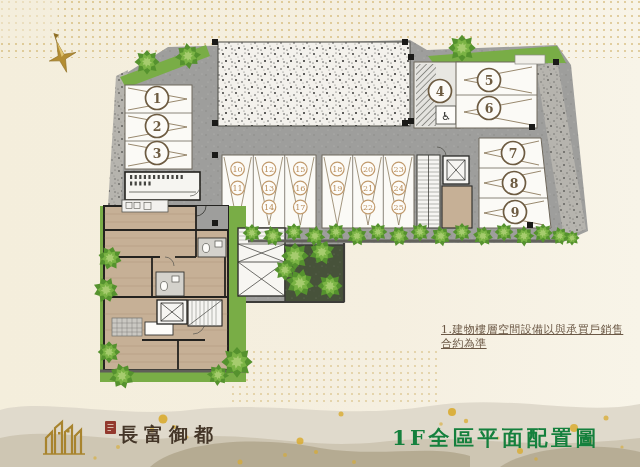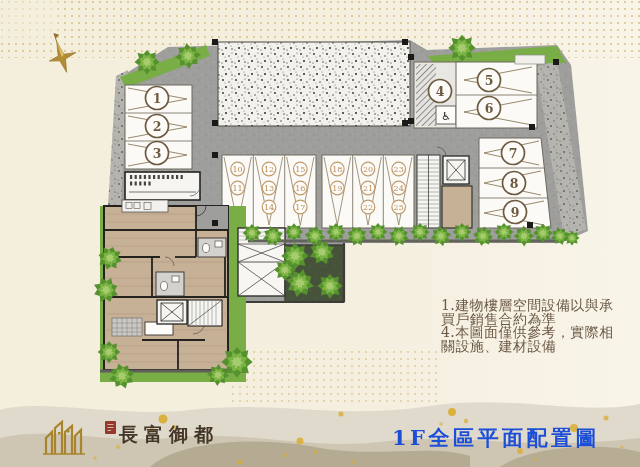--- a/index.html
+++ b/index.html
@@ -1,24 +1,24 @@
 <!DOCTYPE html>
 <html><head>
 <meta charset="utf-8">
 <style>
   html,body{margin:0;padding:0;}
   .stage{position:relative;width:640px;height:467px;overflow:hidden;
          font-family:"DejaVu Serif",serif;background:#f5efdf;}
   .stage svg{position:absolute;left:0;top:0;}
-  .notes{position:absolute;left:441px;top:299px;width:185px;
-         font-size:14px;line-height:13.6px;color:#6b5845;letter-spacing:.4px;}
+  .notes{position:absolute;left:441px;top:323px;width:185px;
+         font-size:11px;line-height:13.6px;color:#6b5845;letter-spacing:.4px;text-decoration:underline;}
   .brand-text{position:absolute;left:119px;top:422px;font-size:19px;
          letter-spacing:6px;font-weight:600;color:#443628;}
   .plan-title{position:absolute;right:40px;top:424px;font-size:21px;
-         letter-spacing:3.5px;font-weight:700;color:#1d4ed8;}
+         letter-spacing:3.5px;font-weight:700;color:#15803d;}
   .num-car{font-size:12.5px;fill:#6d5b41;font-weight:600;}
   .num-moto{font-size:8px;fill:#b98c58;}
   .wc{font-size:11px;fill:#2b2b28;font-family:"DejaVu Sans",sans-serif;}
 </style>
 </head>
 <body>
 
 <div class="stage">
 <svg width="640" height="467" viewBox="0 0 640 467">
   <defs>
@@ -377,18 +377,17 @@
     <rect x="67" y="430" width="2.5" height="2.5" fill="#a8842e"></rect>
     <g>
       <rect x="105" y="421" width="11" height="13" rx="1" fill="#93392e"></rect>
       <path d="M107.5,424.5 H113.5 M107.5,427.5 H113.5 M107.5,430.5 H111" stroke="#e8d9c8" stroke-width="0.8" fill="none"></path>
     </g>
   </g>
 </svg>
 
 <div class="notes">
   <div>1.建物樓層空間設備以與承買戶銷售合約為準</div>
-  <div>4.本圖面僅供參考，實際相關設施、建材設備</div>
 </div>
 
 <div class="brand-text">長富御都</div>
 <div class="plan-title">1F全區平面配置圖</div>
 </div>
 
 </body></html>

